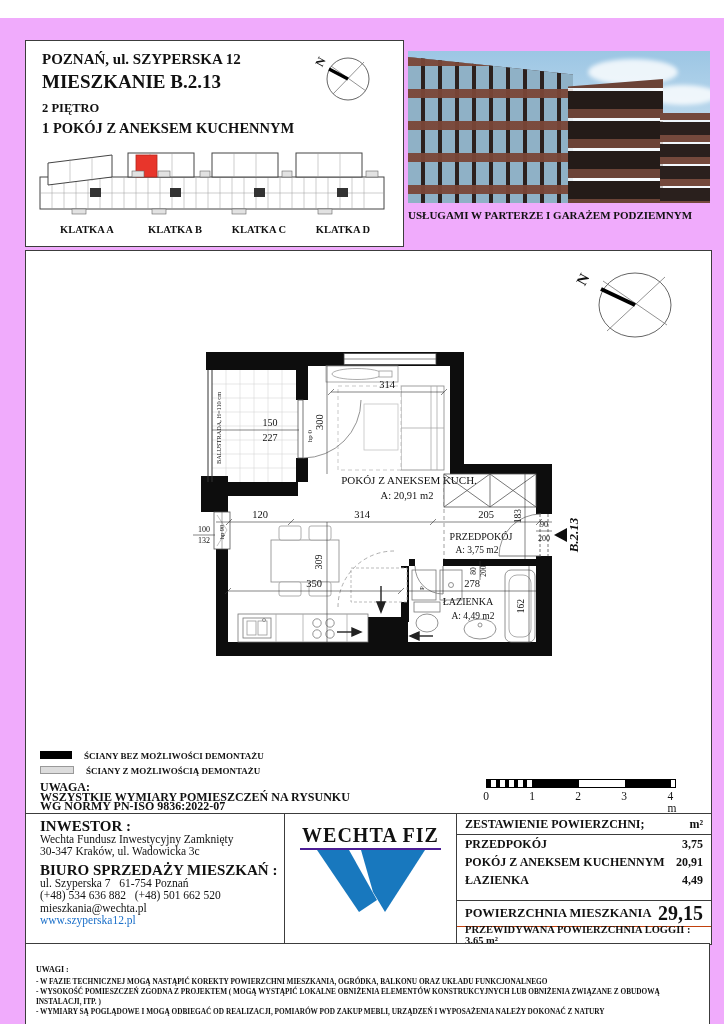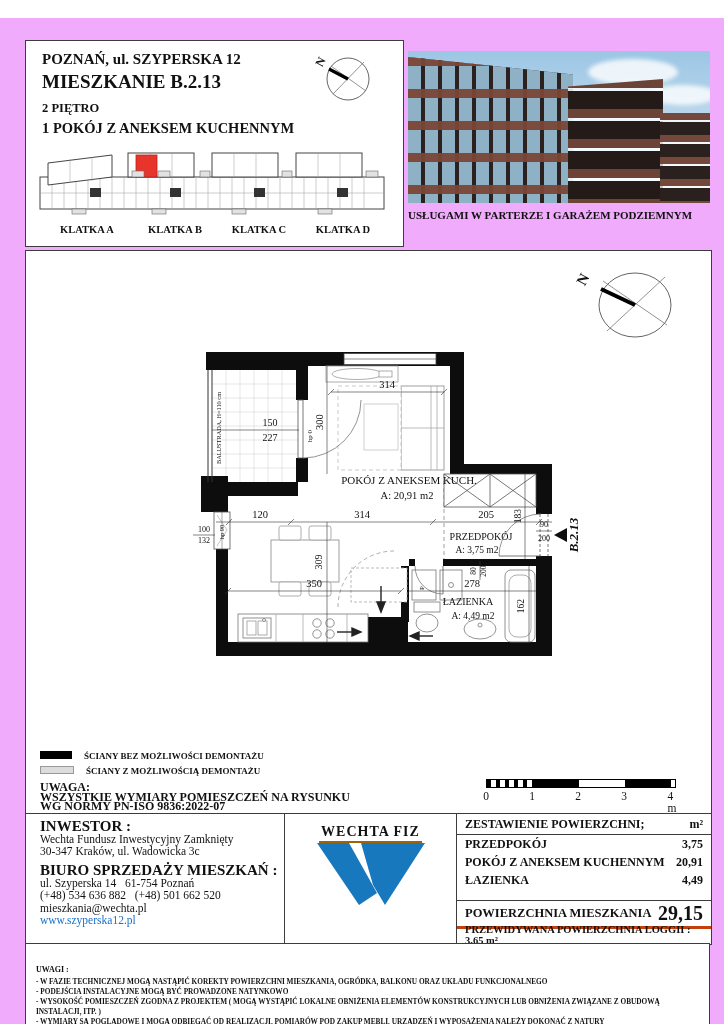--- a/index.html
+++ b/index.html
@@ -49,26 +49,26 @@
   .slabels{position:relative;height:14px;margin-top:2px;font-size:11.5px;}
   .slabels b{position:absolute;transform:translateX(-50%);font-weight:normal;}
   
   .info{left:25px;top:795px;width:685px;height:130px;}
   .invcol{position:absolute;left:0;top:0;width:258px;height:100%;padding:5px 0 0 14px;box-sizing:border-box;}
   .invcol .h{font-size:15px;font-weight:bold;line-height:14px;}
   .invcol .l{font-size:11.5px;line-height:12.4px;}
   .invcol .gap{height:5px;}
   .link{color:#1a6fc9;}
   .logocol{position:absolute;left:258px;top:0;width:172px;height:100%;border-left:1px solid #3c3c3c;box-sizing:border-box;text-align:center;}
-  .logotext{display:inline-block;margin-top:10px;font-size:14px;font-weight:bold;letter-spacing:1px;border-bottom:2px solid #a16207;padding:0 2px 1px 2px;}
+  .logotext{display:inline-block;margin-top:10px;font-size:20px;font-weight:bold;letter-spacing:1px;border-bottom:2px solid #4c1d95;padding:0 2px 1px 2px;}
   .tabcol{position:absolute;left:430px;top:0;width:255px;height:100%;border-left:1px solid #3c3c3c;box-sizing:border-box;}
   .trow{display:flex;justify-content:space-between;padding:0 8px;}
   .thead{border-bottom:1px solid #3c3c3c;height:20px;align-items:center;font-weight:bold;font-size:12px;gap:20px;}
   .tr{height:18px;align-items:center;font-weight:bold;font-size:12px;}
-  .ttotal{position:absolute;left:0;right:0;top:86px;height:25px;border-top:1px solid #3c3c3c;border-bottom:3px solid #c2410c;
+  .ttotal{position:absolute;left:0;right:0;top:86px;height:25px;border-top:1px solid #3c3c3c;border-bottom:1px solid #c2410c;
           display:flex;justify-content:space-between;align-items:center;padding:0 8px;font-weight:bold;font-size:12.5px;}
   .ttotal .big{font-size:20px;}
   .tloggia{position:absolute;left:0;right:0;top:112px;bottom:0;display:flex;align-items:center;padding:0 8px;font-weight:bold;font-size:10.5px;}
   
   .foot{left:25px;top:925px;width:685px;height:90px;padding:21px 10px;box-sizing:border-box;}
   .foot .h{font-size:8px;font-weight:bold;margin-bottom:3px;}
   .foot .n{font-size:7.3px;font-weight:bold;line-height:10px;}
   text{fill:#111;}
 </style>
 </head>
@@ -397,21 +397,21 @@
   </div>
 
   <div class="box info">
     <div class="invcol">
       <div class="h">INWESTOR :</div>
       <div class="l">Wechta Fundusz Inwestycyjny Zamknięty</div>
       <div class="l">30-347 Kraków, ul. Wadowicka 3c</div>
       <div class="gap"></div>
       <div class="h">BIURO SPRZEDAŻY MIESZKAŃ :</div>
       <div class="l">
-        <span>ul. Szyperska 14</span>&nbsp;&nbsp;&nbsp;<span>61-754 Poznań</span>
+        <span>ul. Szyperska 7</span>&nbsp;&nbsp;&nbsp;<span>61-754 Poznań</span>
       </div>
       <div class="l">
         <span>(+48) 534 636 882</span>&nbsp;&nbsp;&nbsp;<span>(+48) 501 662 520</span>
       </div>
       <div class="l">mieszkania@wechta.pl</div>
       <div class="l link">www.szyperska12.pl</div>
     </div>
     <div class="logocol">
       <span class="logotext">WECHTA FIZ</span>
       <svg width="112" height="64" viewBox="0 0 112 64">
@@ -442,18 +442,17 @@
       </div>
       <div class="tloggia">
         <span>PRZEWIDYWANA POWIERZCHNIA LOGGII : 3,65 m²</span>
       </div>
     </div>
   </div>
 
   <div class="box foot">
     <div class="h">UWAGI :</div>
     <div class="n">- W FAZIE TECHNICZNEJ MOGĄ NASTĄPIĆ KOREKTY POWIERZCHNI MIESZKANIA, OGRÓDKA, BALKONU ORAZ UKŁADU FUNKCJONALNEGO</div>
-    <div class="n">- PODEJŚCIA INSTALACYJNE MOGĄ BYĆ PROWADZONE NATYNKOWO</div>
     <div class="n">- WYSOKOŚĆ POMIESZCZEŃ ZGODNA Z PROJEKTEM ( MOGĄ WYSTĄPIĆ LOKALNE OBNIŻENIA ELEMENTÓW KONSTRUKCYJNYCH LUB OBNIŻENIA  ZWIĄZANE Z OBUDOWĄ INSTALACJI, ITP. )</div>
     <div class="n">- WYMIARY SĄ POGLĄDOWE I MOGĄ ODBIEGAĆ OD REALIZACJI, POMIARÓW POD ZAKUP MEBLI, URZĄDZEŃ I WYPOSAŻENIA NALEŻY DOKONAĆ Z NATURY</div>
   </div>
 
 </div>
 
 </body></html>

